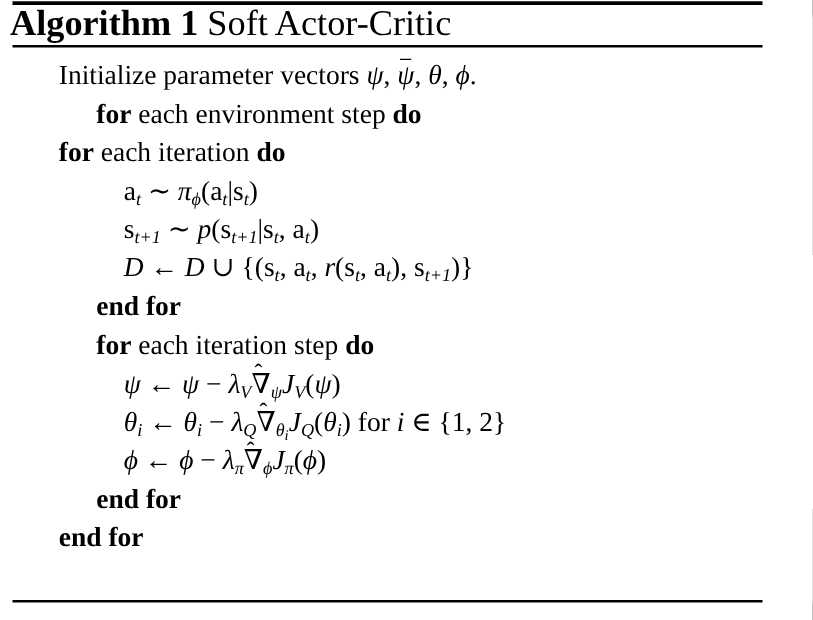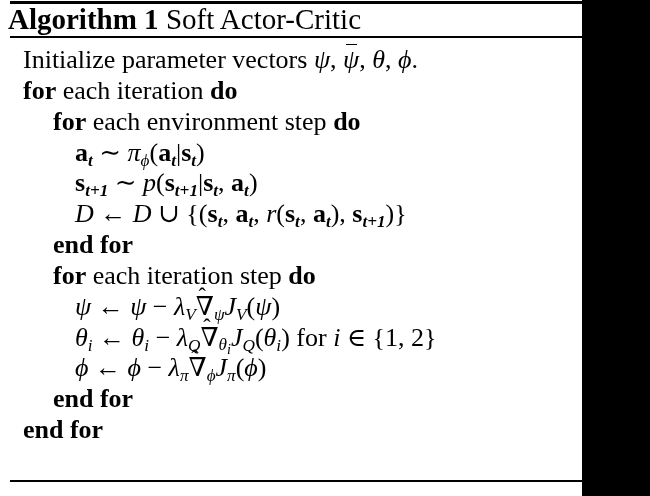--- a/index.html
+++ b/index.html
@@ -1,20 +1,20 @@
 <!DOCTYPE html>
 <html><head>
 <meta charset="utf-8">
 <style>
   html, body { margin: 0; padding: 0; }
   body { width: 650px; height: 496px; background: #000; overflow: hidden; }
 
   .frame {
     position: relative;
-    width: 582px; height: 496px;
+    width: 650px; height: 496px;
     background: #ffffff;
     font-family: "Liberation Serif", "DejaVu Serif", serif;
   }
   .page {
     position: absolute; inset: 0;
     background: #fff;
     border-radius: 15px;
   }
 
   .rule { position: absolute; left: 10px; width: 600px; background: #000; }
@@ -23,33 +23,33 @@
   .rule-bottom { top: 480px; height: 2px; }
 
   .algo-header {
     position: absolute; left: 8px; top: 4px; width: 602px;
     font-size: 29px; line-height: 31px; color: #000;
     white-space: nowrap;
   }
   .algo-header .bf { font-weight: bold; }
 
   .algo-body {
-    position: absolute; left: 0; top: 45px; width: 620px;
-    font-size: 26px; color: #000;
+    position: absolute; left: 24px; top: 45px; width: 620px;
+    font-size: 22px; color: #000;
   }
   .line { height: 30.85px; line-height: 30.85px; white-space: nowrap; }
   .ind0 { padding-left: 23px; }
   .ind1 { padding-left: 53px; }
   .ind2 { padding-left: 75px; }
 
   .tk  { font-style: normal; }
   .rm  { font-style: normal; font-weight: normal; }
   .it  { font-style: italic; font-weight: normal; }
   .bf  { font-style: normal; font-weight: bold; }
-  .mbf { font-style: normal; font-weight: bold; }
+  .mbf { font-style: normal; font-weight: normal; }
   .cal { font-style: italic; font-weight: normal; }
 
   sub.sb {
     font-size: 0.66em; line-height: 0; font-style: italic;
     vertical-align: -0.28em;
   }
   sub.sb sub.sb2 {
     font-size: 0.82em; line-height: 0; font-style: italic;
     vertical-align: -0.25em;
   }
@@ -76,22 +76,22 @@
     <div class="rule rule-top"></div>
 
     <div class="algo-header">
       <span class="bf">Algorithm 1</span><span> Soft Actor-Critic</span>
     </div>
 
     <div class="rule rule-title"></div>
 
     <div class="algo-body">
         <div class="line ind0"><span class="tk rm">Initialize parameter vectors </span><span class="tk it">ψ</span><span class="tk rm">, </span><span class="tk it bar">ψ</span><span class="tk rm">, </span><span class="tk it">θ</span><span class="tk rm">, </span><span class="tk it">ϕ</span><span class="tk rm">.</span></div>
+        <div class="line ind1"><span class="tk bf">for</span><span class="tk rm"> each environment step </span><span class="tk bf">do</span></div>
         <div class="line ind0"><span class="tk bf">for</span><span class="tk rm"> each iteration </span><span class="tk bf">do</span></div>
-        <div class="line ind1"><span class="tk bf">for</span><span class="tk rm"> each environment step </span><span class="tk bf">do</span></div>
         <div class="line ind2"><span class="tk mbf">a<sub class="sb">t</sub></span><span class="tk rm"> ∼ </span><span class="tk it">π<sub class="sb">ϕ</sub></span><span class="tk rm">(</span><span class="tk mbf">a<sub class="sb">t</sub></span><span class="tk rm">|</span><span class="tk mbf">s<sub class="sb">t</sub></span><span class="tk rm">)</span></div>
         <div class="line ind2"><span class="tk mbf">s<sub class="sb">t+1</sub></span><span class="tk rm"> ∼ </span><span class="tk it">p</span><span class="tk rm">(</span><span class="tk mbf">s<sub class="sb">t+1</sub></span><span class="tk rm">|</span><span class="tk mbf">s<sub class="sb">t</sub></span><span class="tk rm">, </span><span class="tk mbf">a<sub class="sb">t</sub></span><span class="tk rm">)</span></div>
         <div class="line ind2"><span class="tk cal">D</span><span class="tk rm"> ← </span><span class="tk cal">D</span><span class="tk rm"> ∪ {(</span><span class="tk mbf">s<sub class="sb">t</sub></span><span class="tk rm">, </span><span class="tk mbf">a<sub class="sb">t</sub></span><span class="tk rm">, </span><span class="tk it">r</span><span class="tk rm">(</span><span class="tk mbf">s<sub class="sb">t</sub></span><span class="tk rm">, </span><span class="tk mbf">a<sub class="sb">t</sub></span><span class="tk rm">), </span><span class="tk mbf">s<sub class="sb">t+1</sub></span><span class="tk rm">)}</span></div>
         <div class="line ind1"><span class="tk bf">end for</span></div>
         <div class="line ind1"><span class="tk bf">for</span><span class="tk rm"> each iteration step </span><span class="tk bf">do</span></div>
         <div class="line ind2"><span class="tk it">ψ</span><span class="tk rm"> ← </span><span class="tk it">ψ</span><span class="tk rm"> − </span><span class="tk it">λ<sub class="sb">V</sub></span><span class="tk rm hat"><span class="hatmark">ˆ</span>∇<sub class="sb">ψ</sub></span><span class="tk it">J<sub class="sb">V</sub></span><span class="tk rm">(</span><span class="tk it">ψ</span><span class="tk rm">)</span></div>
         <div class="line ind2"><span class="tk it">θ<sub class="sb">i</sub></span><span class="tk rm"> ← </span><span class="tk it">θ<sub class="sb">i</sub></span><span class="tk rm"> − </span><span class="tk it">λ<sub class="sb">Q</sub></span><span class="tk rm hat"><span class="hatmark">ˆ</span>∇<sub class="sb">θ<sub class="sb2">i</sub></sub></span><span class="tk it">J<sub class="sb">Q</sub></span><span class="tk rm">(</span><span class="tk it">θ<sub class="sb">i</sub></span><span class="tk rm">) for </span><span class="tk it">i</span><span class="tk rm"> ∈ {1, 2}</span></div>
         <div class="line ind2"><span class="tk it">ϕ</span><span class="tk rm"> ← </span><span class="tk it">ϕ</span><span class="tk rm"> − </span><span class="tk it">λ<sub class="sb">π</sub></span><span class="tk rm hat"><span class="hatmark">ˆ</span>∇<sub class="sb">ϕ</sub></span><span class="tk it">J<sub class="sb">π</sub></span><span class="tk rm">(</span><span class="tk it">ϕ</span><span class="tk rm">)</span></div>
         <div class="line ind1"><span class="tk bf">end for</span></div>
         <div class="line ind0"><span class="tk bf">end for</span></div>

